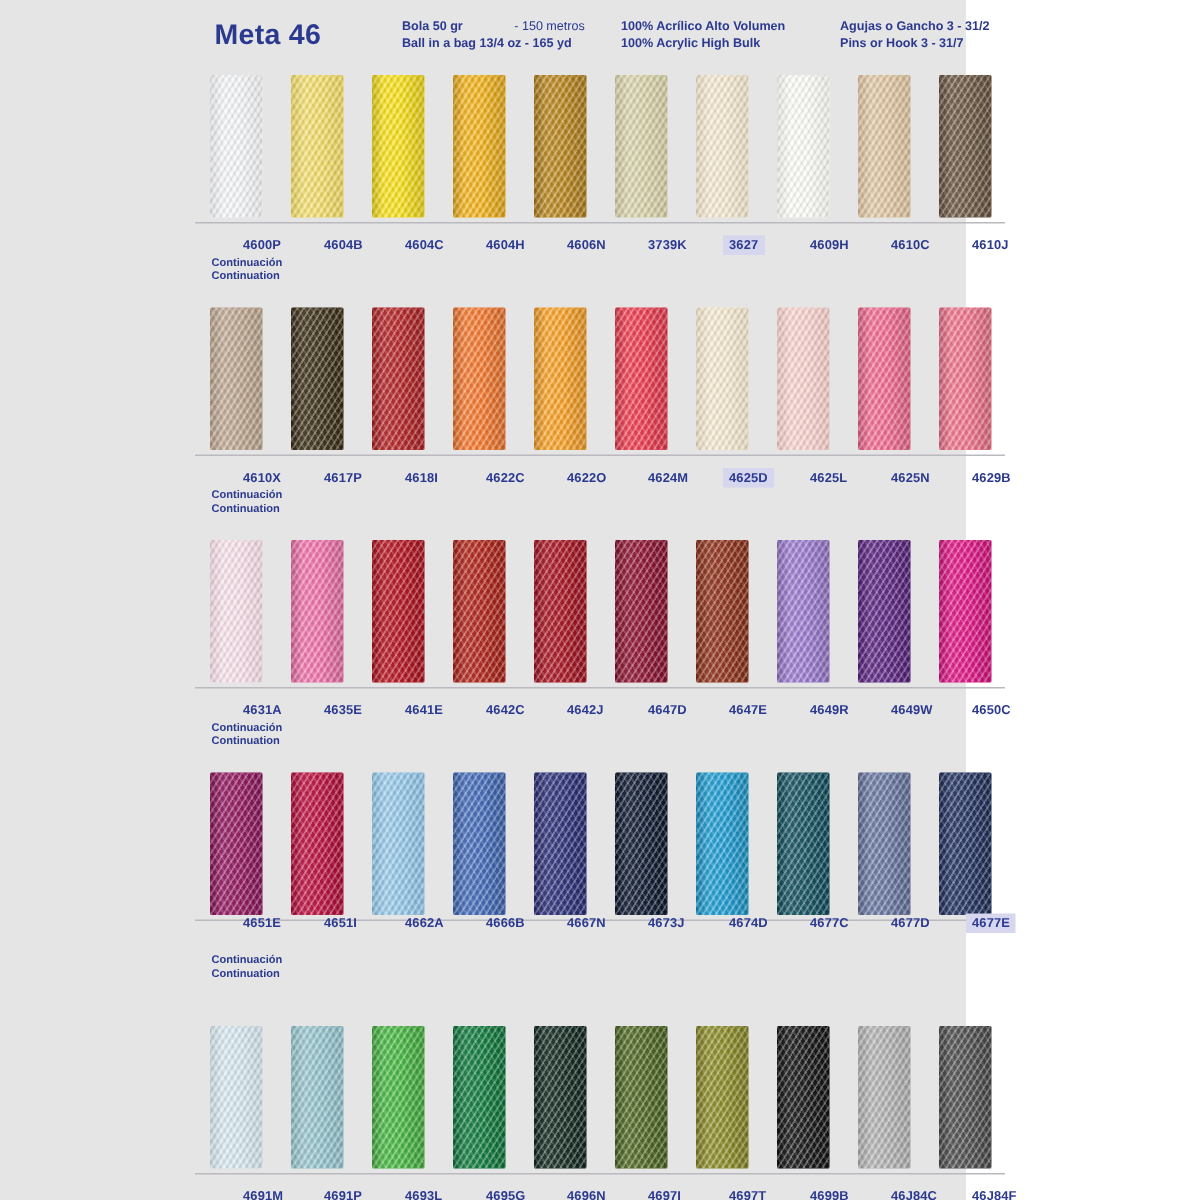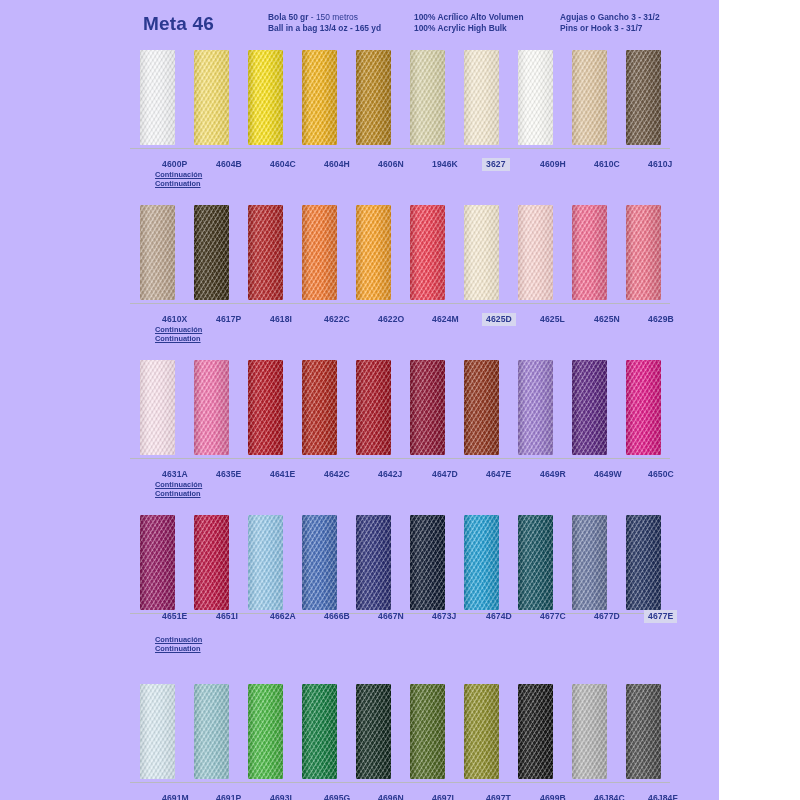--- a/index.html
+++ b/index.html
@@ -4,22 +4,22 @@
 <style>
   html,body{margin:0;padding:0;}
   body{
     width:800px;height:800px;
     background:#ffffff;
     font-family:"Liberation Sans", sans-serif;
     overflow:hidden;
   }
   #sheet{
     position:relative;
-    width:719px;height:800px;
-    background:#c4b5fd;
+    width:644px;height:800px;
+    background:#e5e5e5;
   }
 
   
   #header{
     position:absolute;
     left:0;top:0;width:800px;height:46px;
   }
   #brand-title{
     position:absolute;
     left:143px;top:13px;
@@ -31,21 +31,21 @@
   }
   .spec-block{
     position:absolute;
     top:12px;
     font-size:8.4px;
     line-height:11.2px;
     color:#2b3990;
     white-space:nowrap;
   }
   .spec-block .l1{font-weight:bold;}
-  .spec-block .l1 .reg{font-weight:normal;}
+  .spec-block .l1 .reg{font-weight:normal;padding-left:32px;}
   .spec-block .l2{font-weight:bold;}
   #spec-weight{left:268px;}
   #spec-fiber{left:414px;}
   #spec-needles{left:560px;}
 
   
   .swatch-row{
     position:absolute;
     left:0;width:800px;
   }
@@ -132,27 +132,26 @@
     letter-spacing:.1px;
     padding:1.5px 4px;
     white-space:nowrap;
     margin-left:28px;
   }
   .code.highlighted{
     background:#d6d6ef;
   }
   .cont{
     position:absolute;
-    left:155px;
+    left:141px;
     font-size:7.4px;
     line-height:9px;
     color:#2b3990;
     font-weight:bold;
     white-space:nowrap;
-    text-decoration:underline;
   }
 </style>
 </head>
 <body>
 
 <div id="sheet">
 
   <div id="header">
     <div id="brand-title">Meta 46</div>
 
@@ -206,21 +205,21 @@
             <div class="swatch" style="background: rgb(107, 86, 65);"></div>
           </div>
         </div>
         <div class="rule" style="top: 98px;"></div>
         <div class="labels" style="top: 103px;">
           <div class="label-cell"><span class="code">4600P</span></div>
           <div class="label-cell"><span class="code">4604B</span></div>
           <div class="label-cell"><span class="code">4604C</span></div>
           <div class="label-cell"><span class="code">4604H</span></div>
           <div class="label-cell"><span class="code">4606N</span></div>
-          <div class="label-cell"><span class="code">1946K</span></div>
+          <div class="label-cell"><span class="code">3739K</span></div>
           <div class="label-cell"><span class="code highlighted">3627</span></div>
           <div class="label-cell"><span class="code">4609H</span></div>
           <div class="label-cell"><span class="code">4610C</span></div>
           <div class="label-cell"><span class="code">4610J</span></div>
         </div>
         <div class="cont" style="top: 120px;">
           <div>Continuación</div>
           <div>Continuation</div>
         </div>
       </div>

